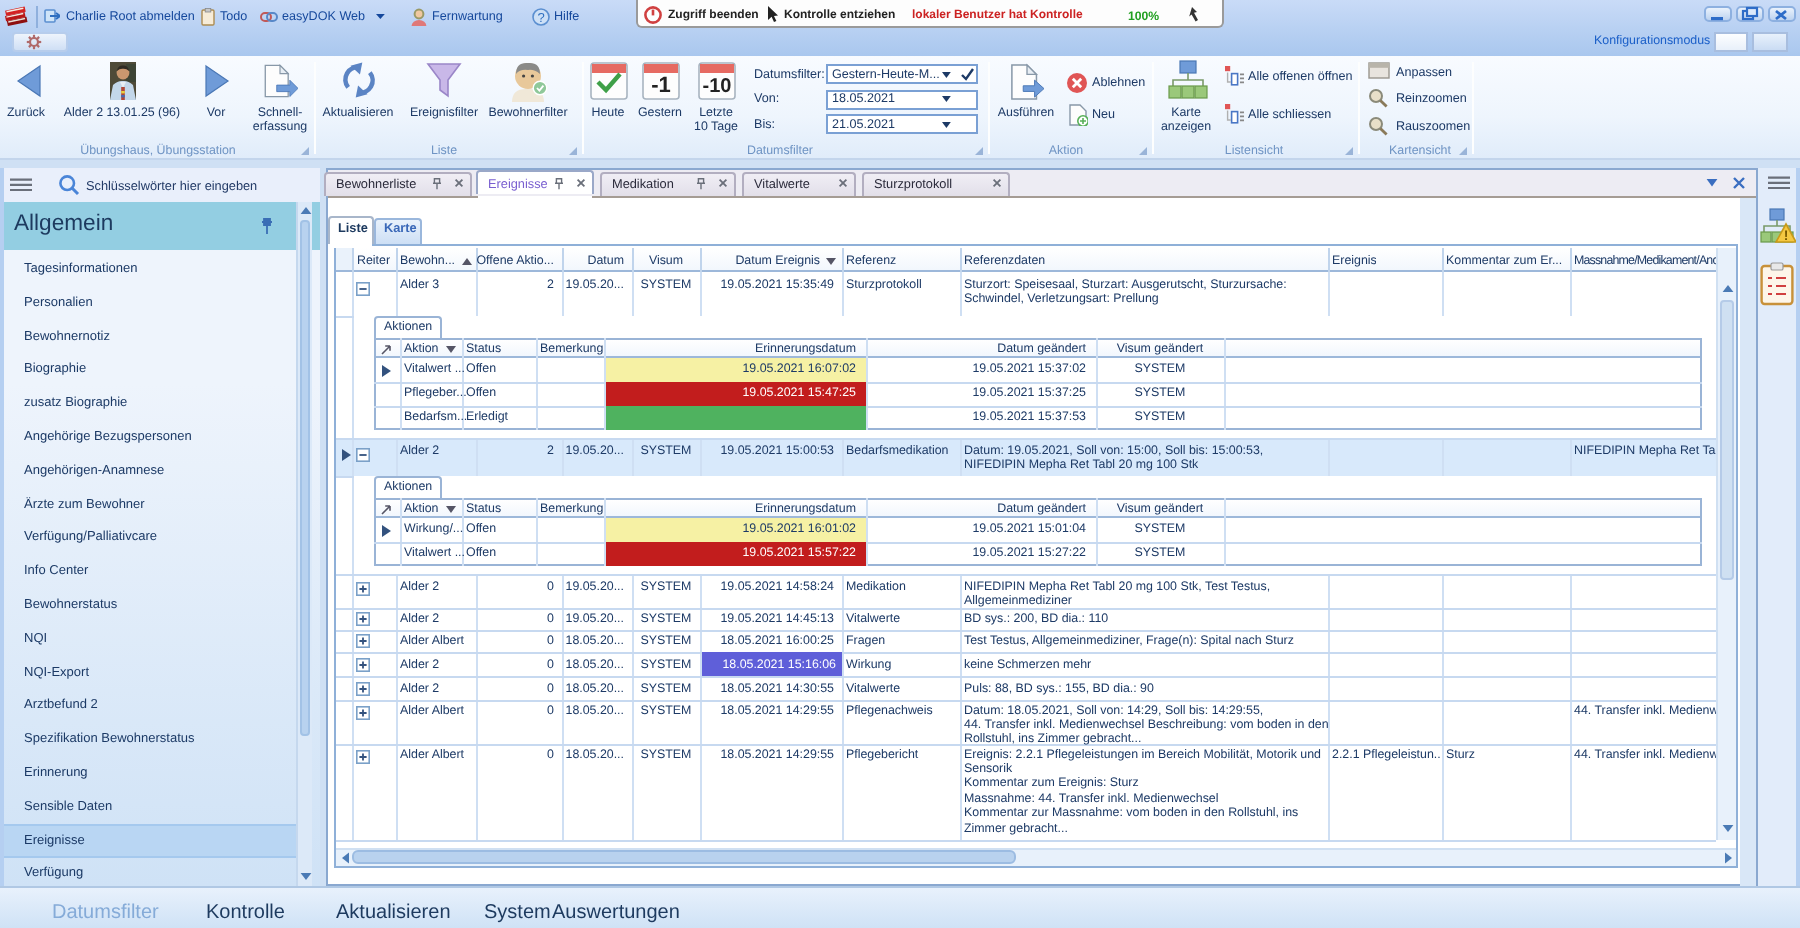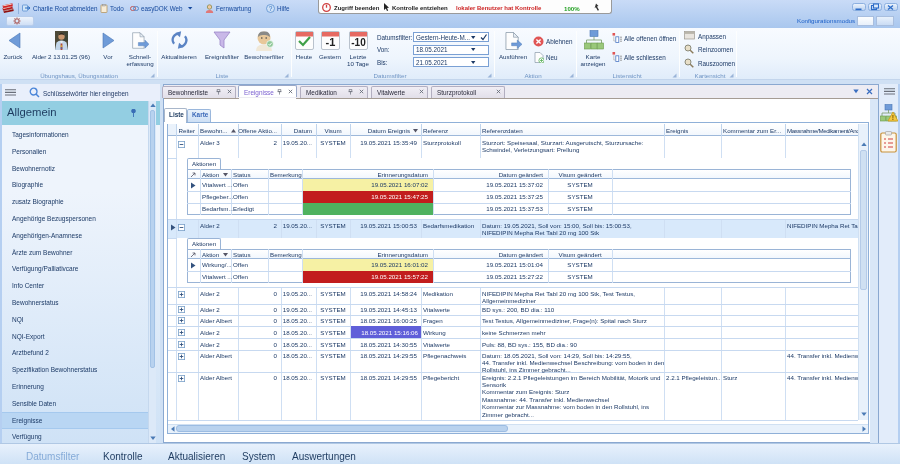--- a/index.html
+++ b/index.html
@@ -660,14 +660,14 @@
       <rect x="5.5" y="0.5" width="6" height="3.5" rx="0.8" fill="#e8e8e8" stroke="#999" stroke-width="0.6"></rect>
       <path d="M4 8 H6 M8 8 H13 M4 12 H6 M8 12 H13 M4 16 H6 M8 16 H13" stroke="#d04040" stroke-width="1"></path>
     </svg>
 <div class="ab" style="left:0;top:84px;width:2px;height:359px;background:#b5cff1;"></div>
 <div class="ab" style="left:898px;top:84px;width:2px;height:359px;background:#b5cff1;"></div>
 <div class="ab" style="left:0;top:443px;width:900px;height:21px;background:linear-gradient(#e8f1fc,#cfe2f6);border-top:1px solid #b0c8e4;">
 <span class="bni" style="left:26px;color:#85abd8;">Datumsfilter</span>
 <span class="bni" style="left:103px;">Kontrolle</span>
 <span class="bni" style="left:168px;">Aktualisieren</span>
 <span class="bni" style="left:242px;">System</span>
-<span class="bni" style="left:292px;">Auswertungen</span>
+<span class="bni" style="left:276px;">Auswertungen</span>
 </div>
 </div>
 </body></html>

